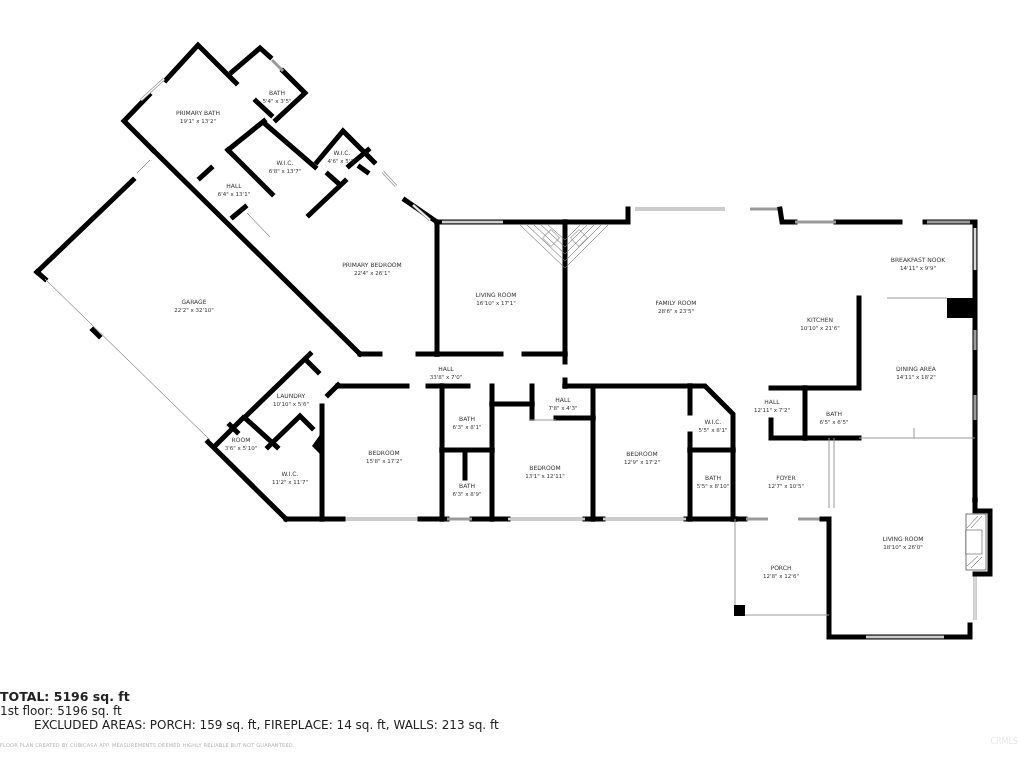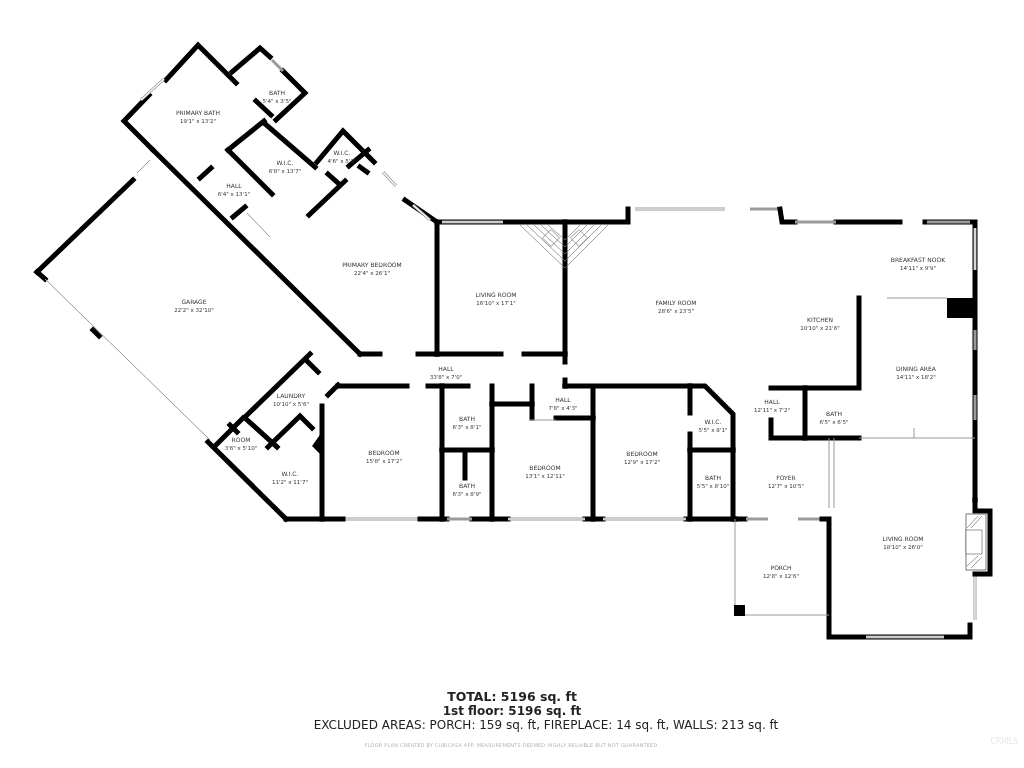--- a/index.html
+++ b/index.html
@@ -4,23 +4,23 @@
 <style>
   html, body { margin: 0; padding: 0; background: #ffffff; }
   body { width: 1024px; height: 768px; position: relative; overflow: hidden; font-family: "DejaVu Sans", sans-serif; }
   #plan { position: absolute; left: 0; top: 0; width: 1024px; height: 680px; }
   .wall { stroke: #000; stroke-width: 5; stroke-linecap: square; fill: none; }
   .thin { stroke: #999; stroke-width: 1; fill: none; }
   .win { stroke: #9a9a9a; stroke-width: 3; fill: none; }
   .win-in { stroke: #fff; stroke-width: 1.2; fill: none; }
   .rlabel { font-family: "DejaVu Sans", sans-serif; font-size: 6px; fill: #333; text-anchor: middle; }
   .rdim { font-family: "DejaVu Sans", sans-serif; font-size: 5.5px; fill: #333; text-anchor: middle; }
-  .summary { position: absolute; left: 0; width: 1024px; text-align: center; color: #222; font-family: "DejaVu Sans", sans-serif; }
+  .summary { position: absolute; left: 0; width: 1024px; color: #222; font-family: "DejaVu Sans", sans-serif; }
   .total { top: 689px; font-size: 12.5px; font-weight: bold; }
-  .floor { top: 704px; font-size: 12px; font-weight: bold; }
+  .floor { top: 704px; font-size: 12px; }
   .excluded { top: 718px; font-size: 12px; padding-left: 34px; }
   .disclaimer { top: 742px; font-size: 5px; color: #b5b5b5; letter-spacing: 0.2px; }
   .watermark { position: absolute; right: 6px; top: 737px; font-size: 8px; color: #e8e8e8; }
 </style>
 </head>
 <body>
 
 <svg id="plan" viewBox="0 0 1024 680" xmlns="http://www.w3.org/2000/svg">
 
   <g>

